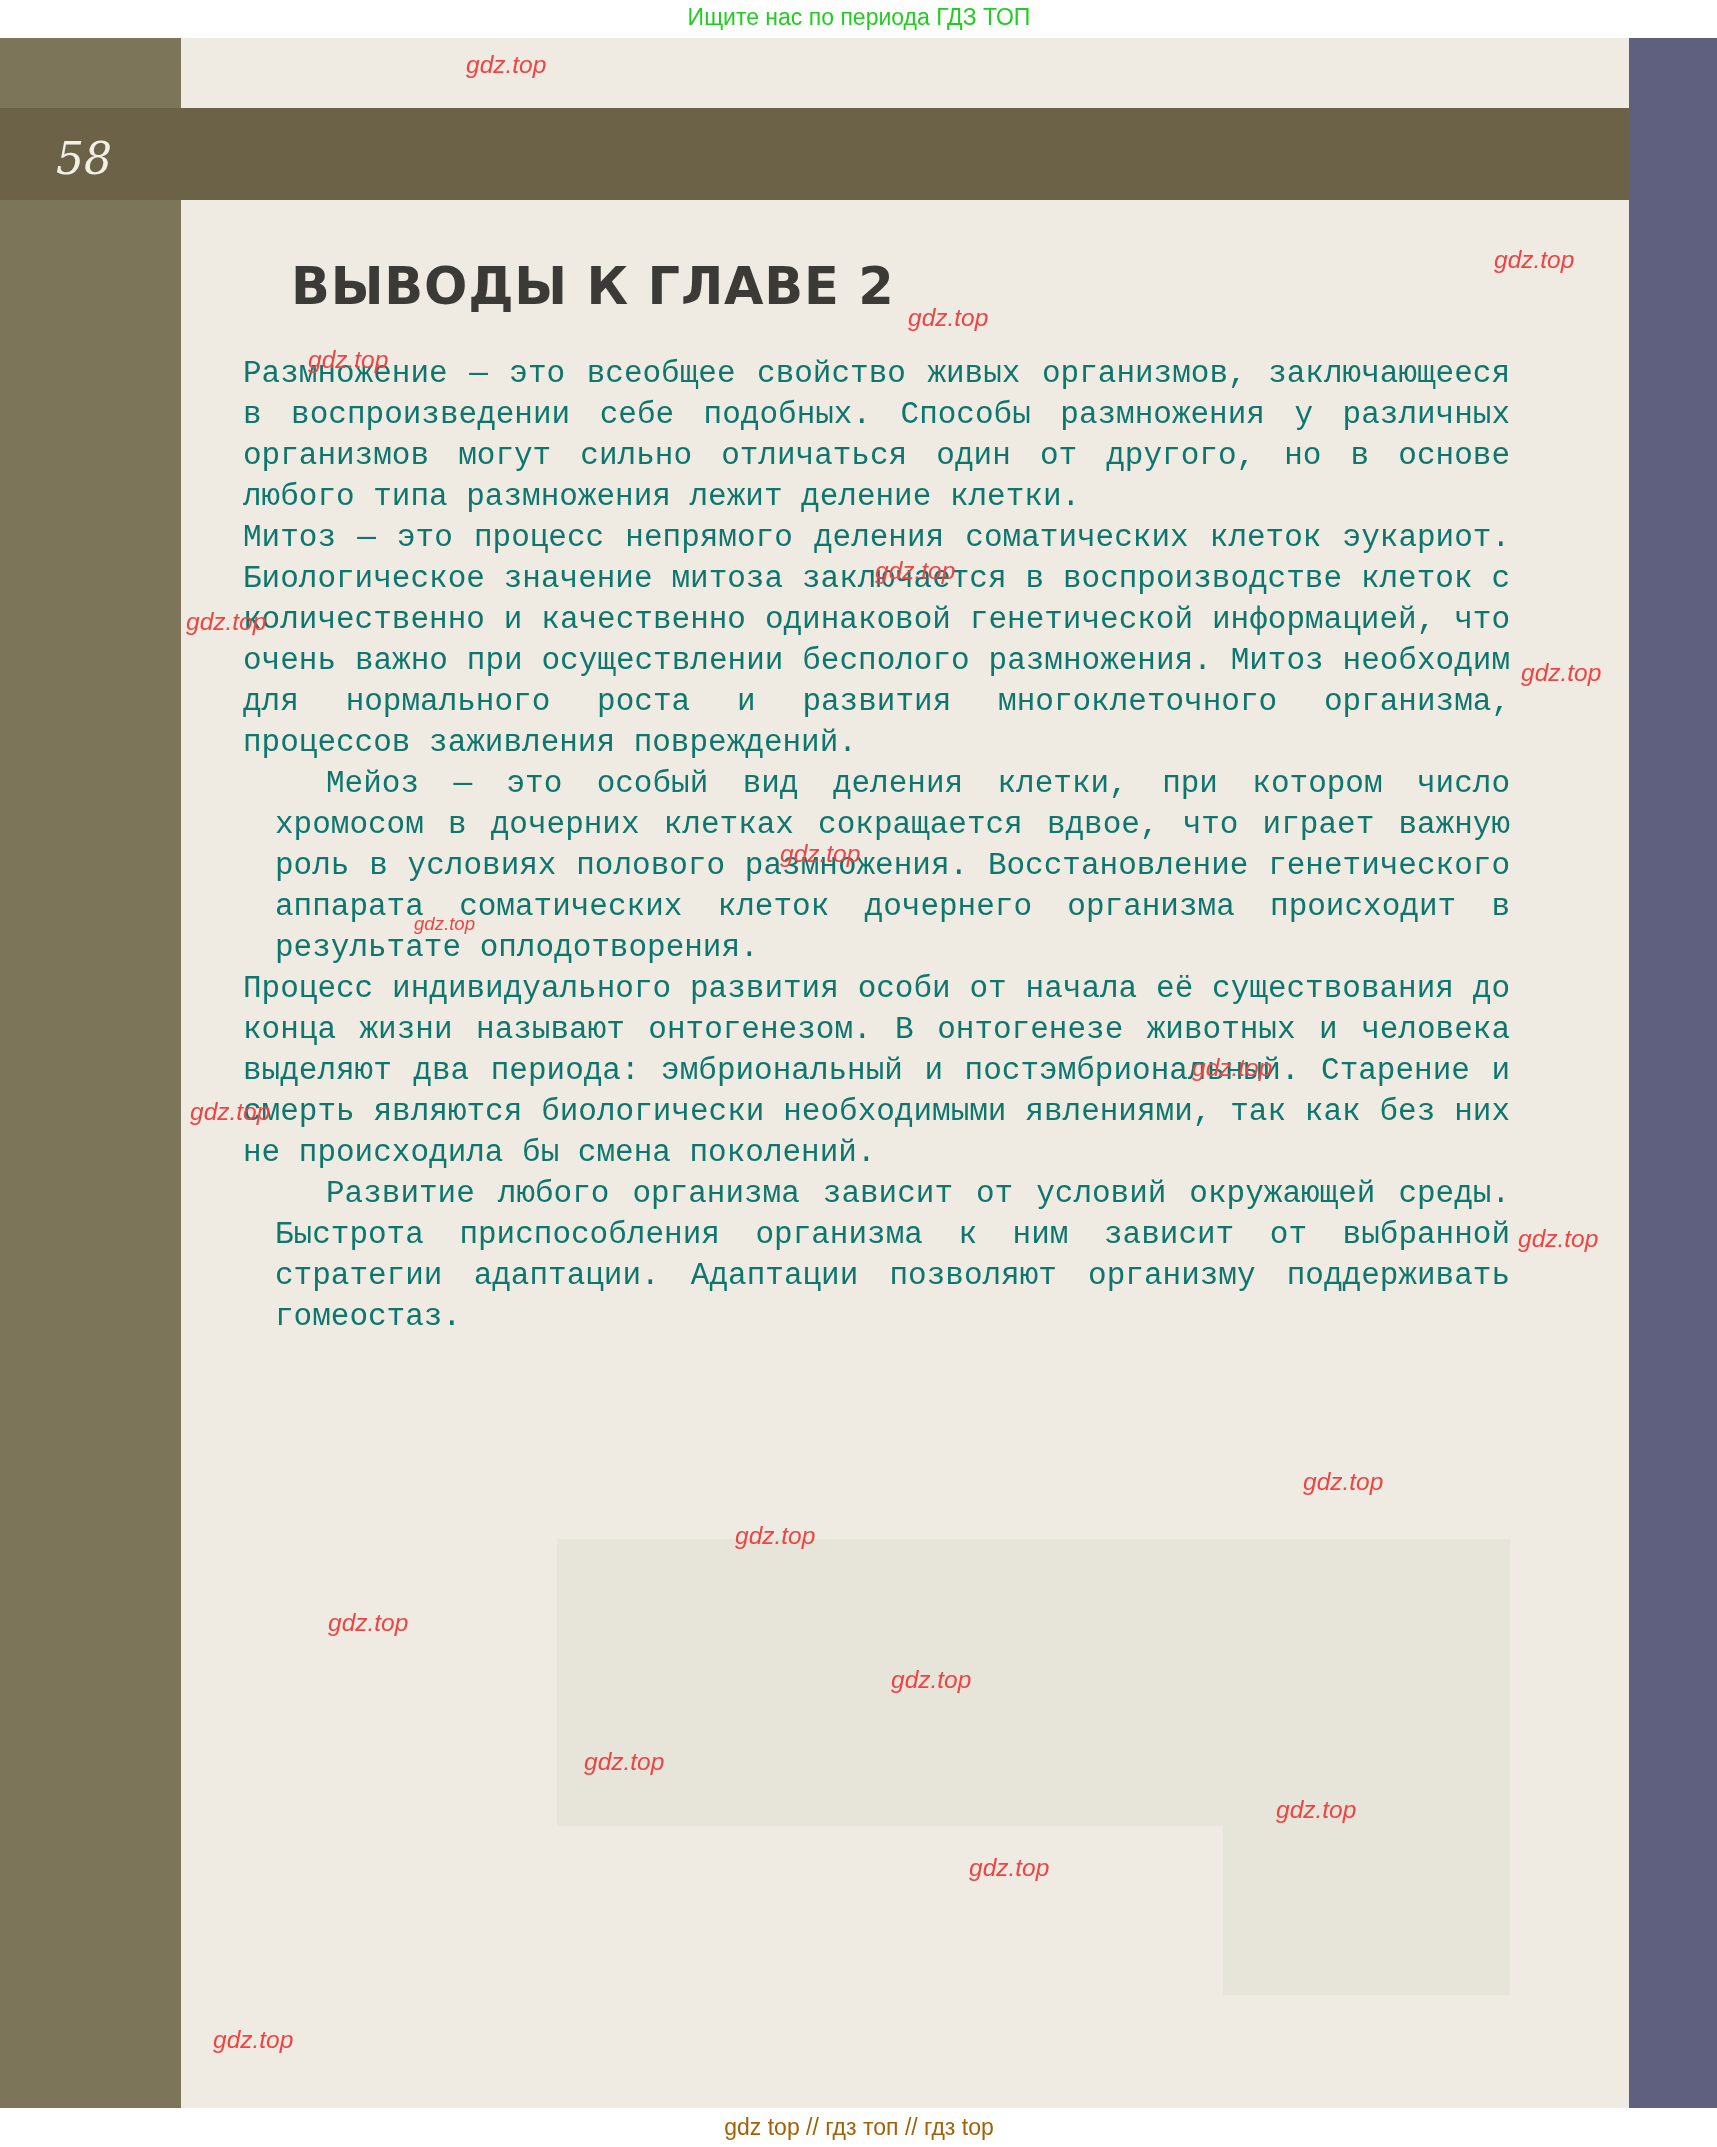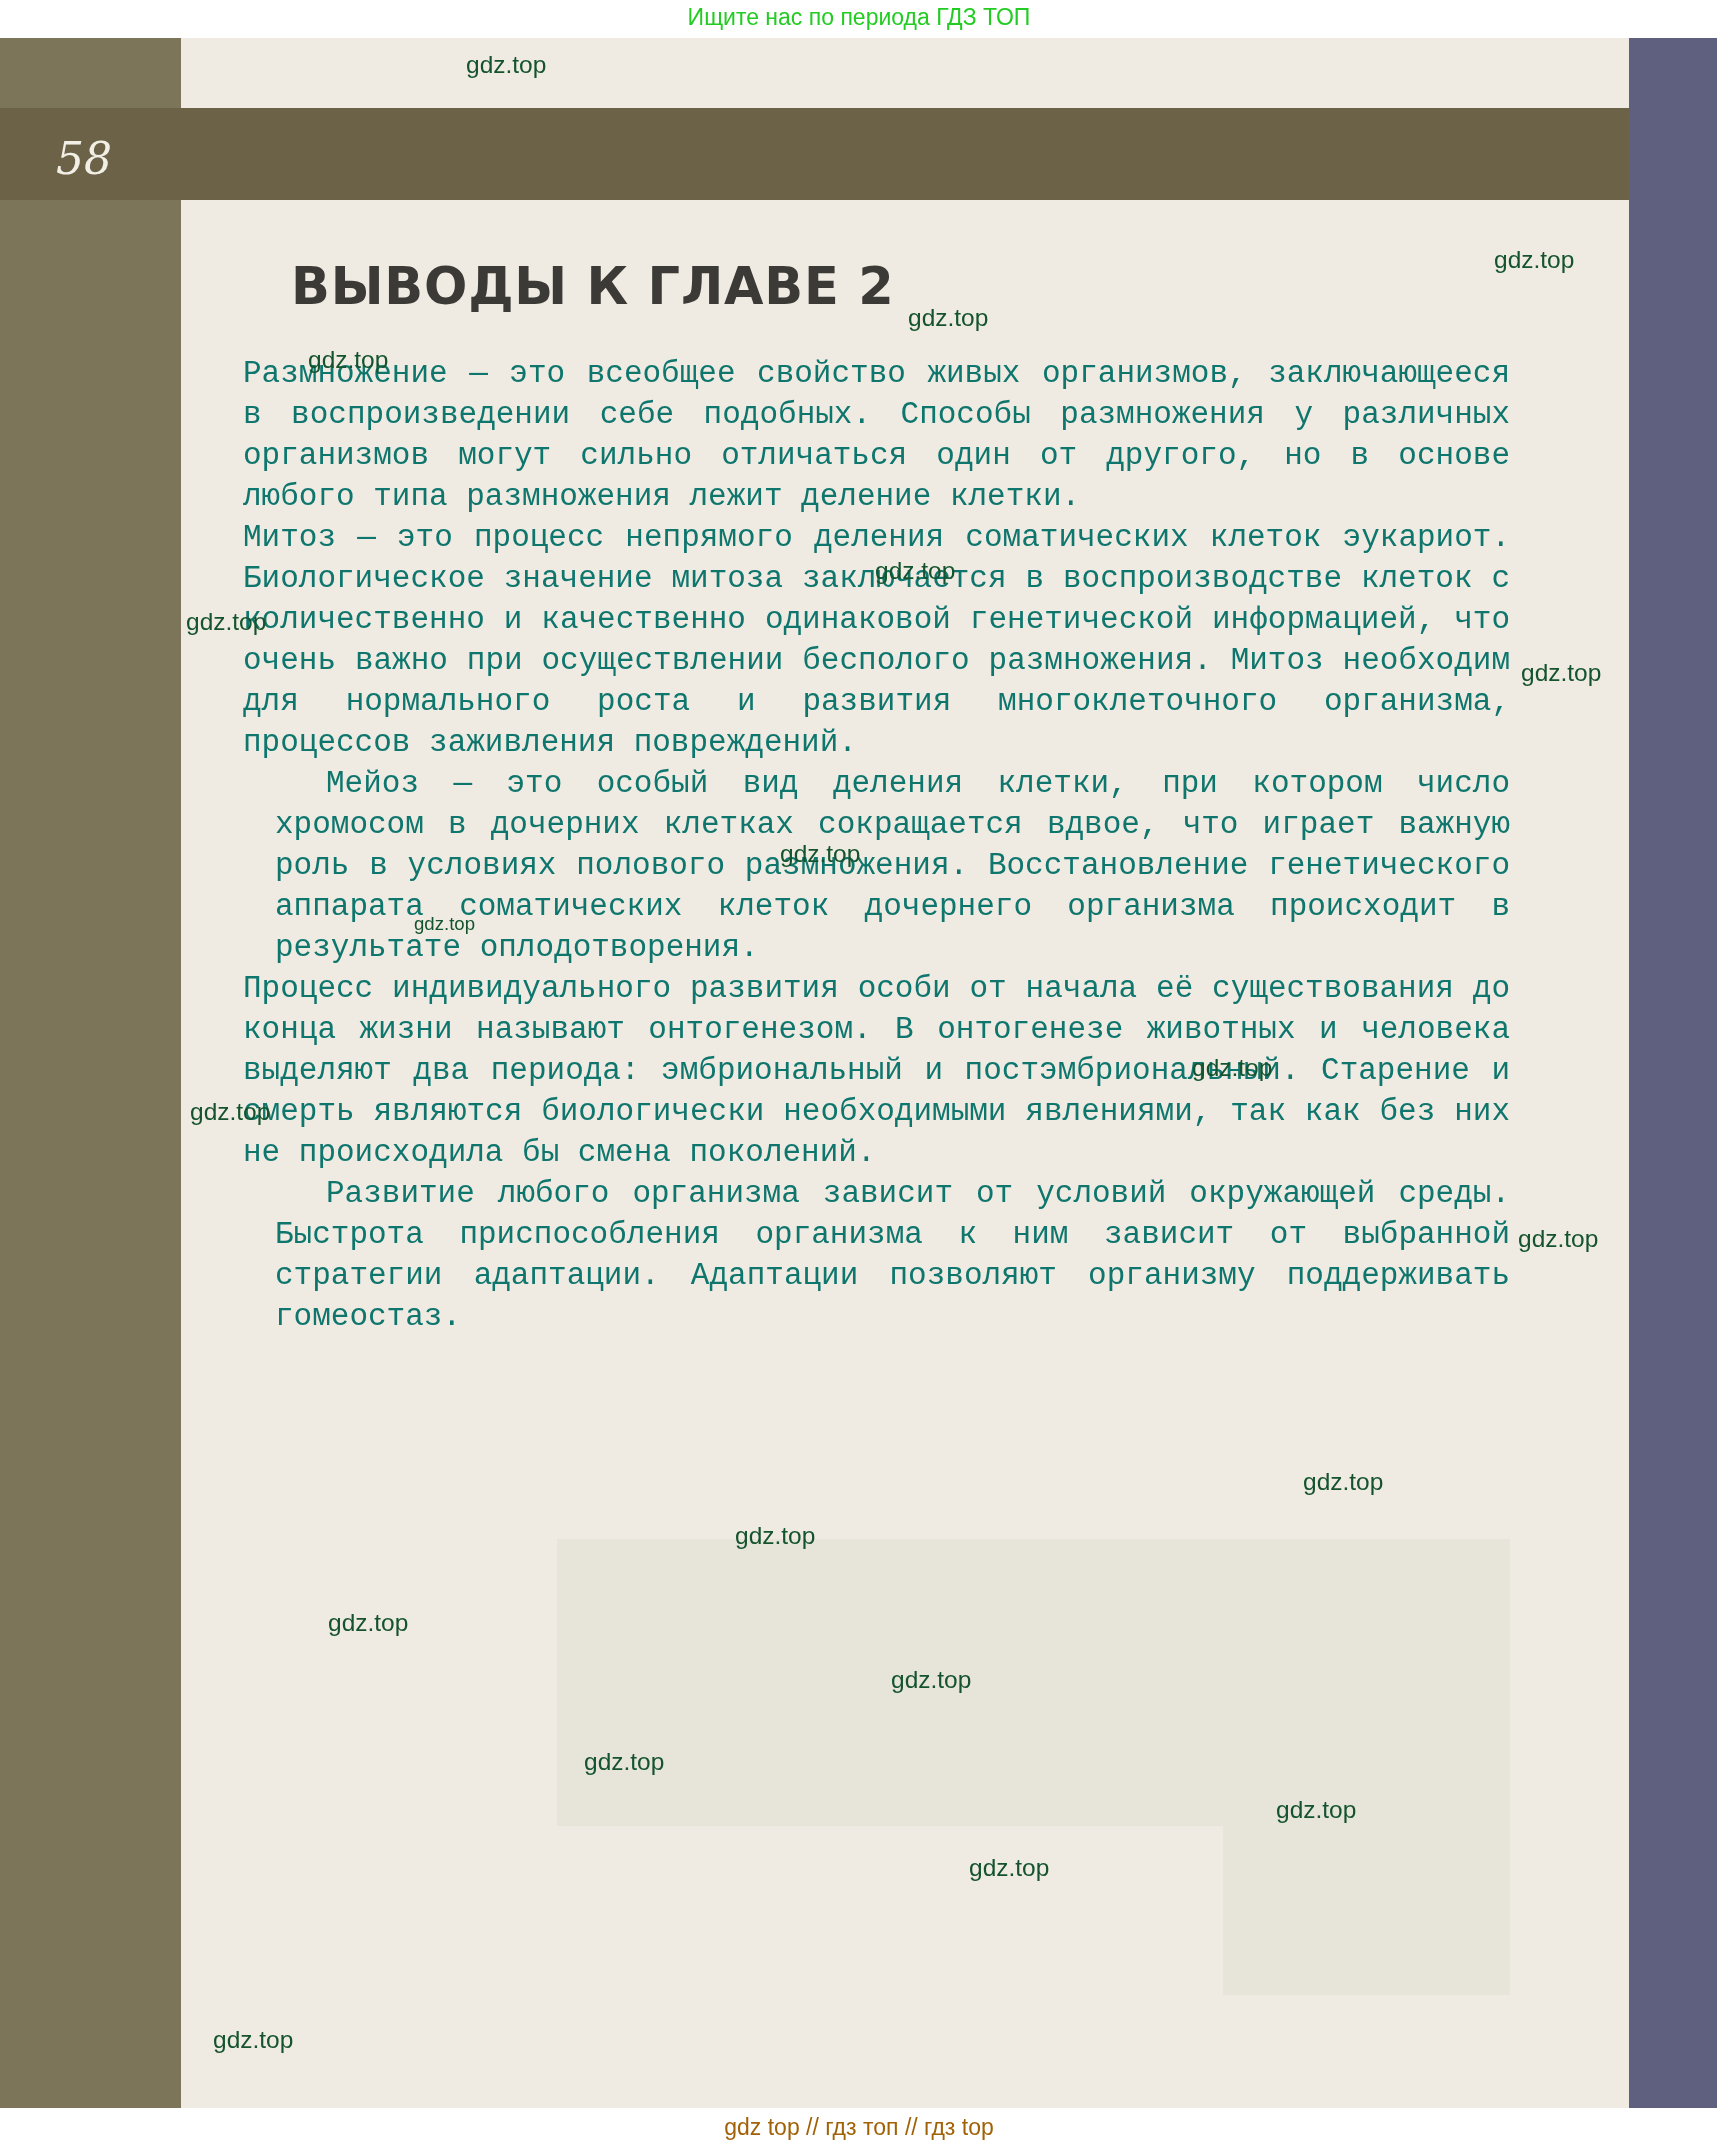--- a/index.html
+++ b/index.html
@@ -8,21 +8,21 @@
   .top-banner span { font-family:"Liberation Sans", sans-serif; font-size:23px; color:#22cc22; line-height:35px; }
   .page { position:absolute; left:0; top:38px; width:1718px; height:2070px; background:#efebe2; }
   .left-strip { position:absolute; left:0; top:0; width:181px; height:100%; background:#7d7559; }
   .right-strip { position:absolute; left:1629px; top:0; width:89px; height:100%; background:#5f5f80; }
   .header-bar { position:absolute; left:0; top:70px; width:1629px; height:92px; background:#6b6247; }
   .page-number { position:absolute; left:56px; top:25px; font-family:"DejaVu Serif", serif; font-style:italic; font-size:44px; color:#f2efe6; }
   .title { position:absolute; left:291px; top:257px; font-family:"DejaVu Sans", sans-serif; font-weight:bold; font-size:51px; color:#3c3a36; letter-spacing:0.8px; margin:0; }
   .body-text { position:absolute; left:243px; top:353px; width:1267px; font-family:Liberation Mono, monospace; font-size:31px; line-height:41px; color:#0f766e; text-align:justify; }
   .body-text p { margin:0; hyphens:manual; }
   .body-text p.indent { text-indent:51px;margin-left:32px; }
-  .wm { position:absolute; font-family:"Liberation Sans", sans-serif; font-size:24.5px; color:#14532d; }
+  .wm { position:absolute; font-family:"Liberation Sans", sans-serif; font-size:24.5px; color:#ef4444;font-style:italic; }
   .wm.small { font-size:18.6px; }
   .footer { position:absolute; left:0; top:2108px; width:1718px; height:39px; background:#fff; text-align:center; }
   .footer span { font-family:"Liberation Sans", sans-serif; font-size:23px; color:#a16207; line-height:39px; }
   .ghost { position:absolute; background:rgba(120,115,100,0.06); }
 </style>
 </head>
 <body>
 
 <div class="top-banner">
   <span>Ищите нас по периода ГДЗ ТОП</span>

